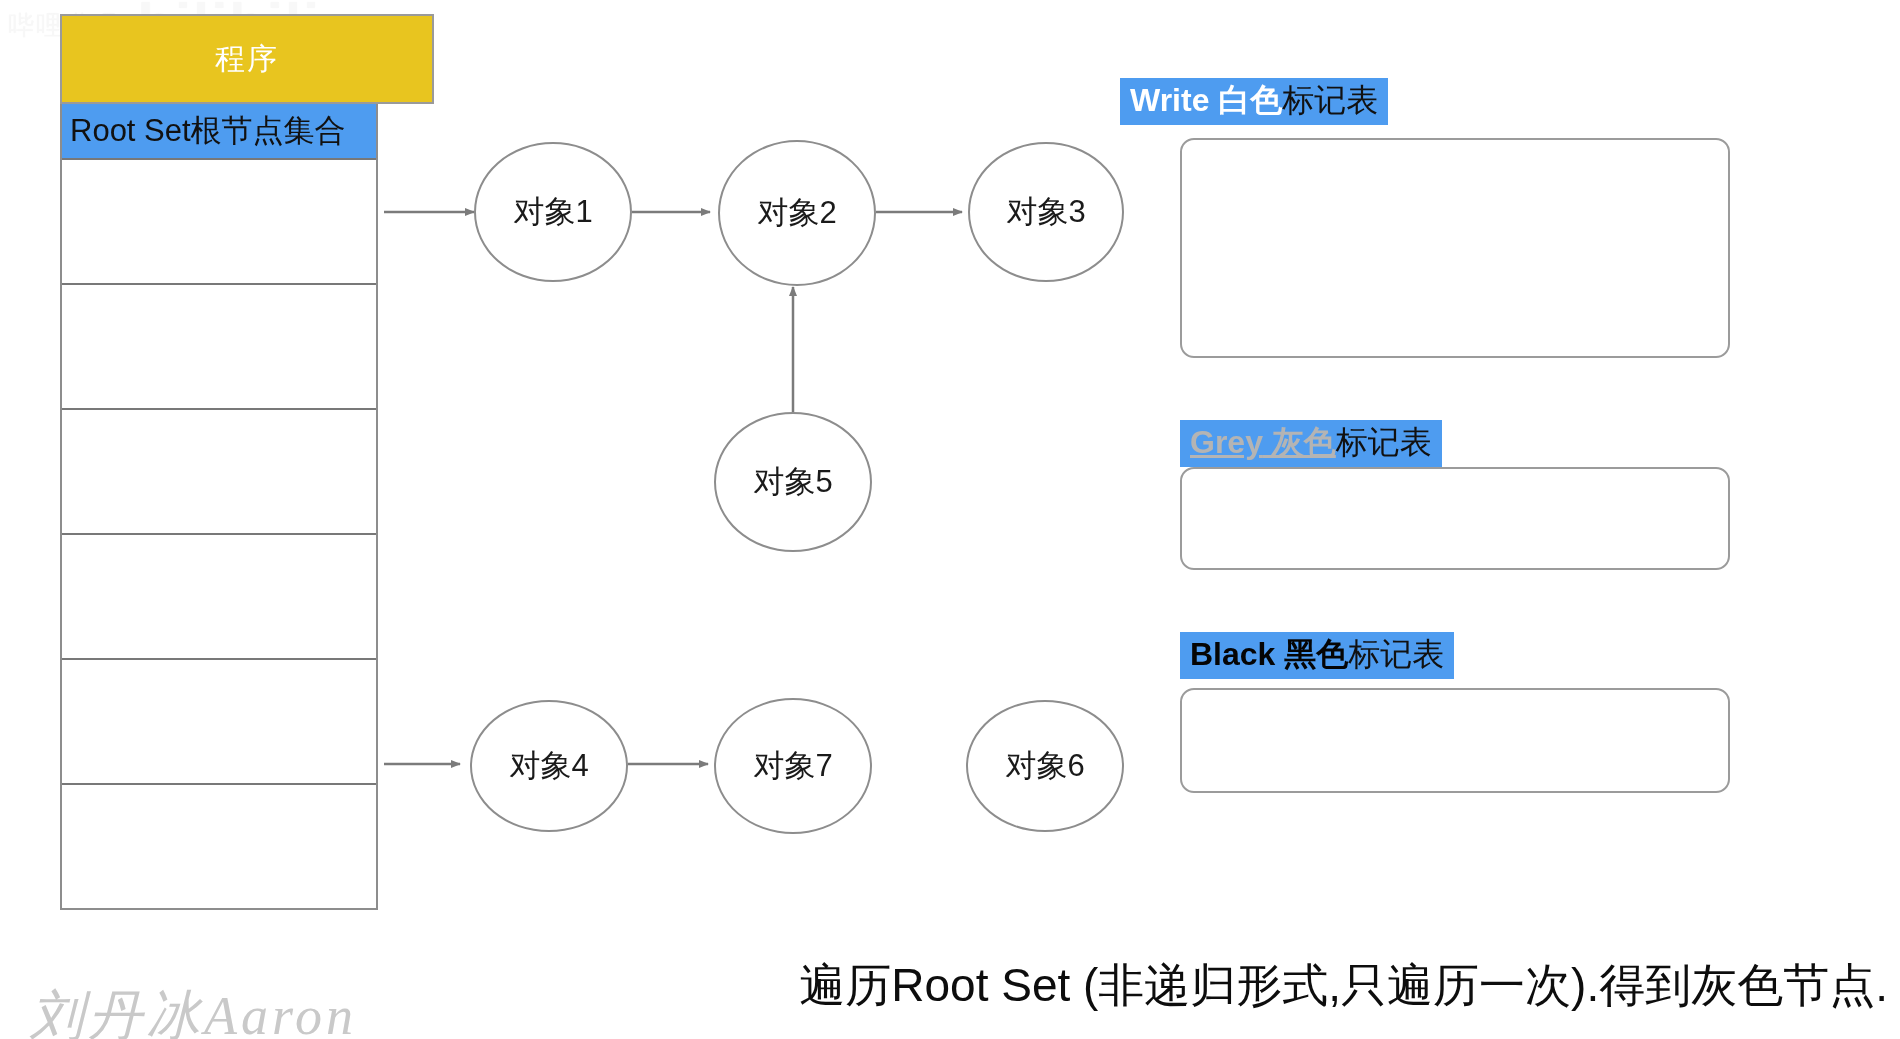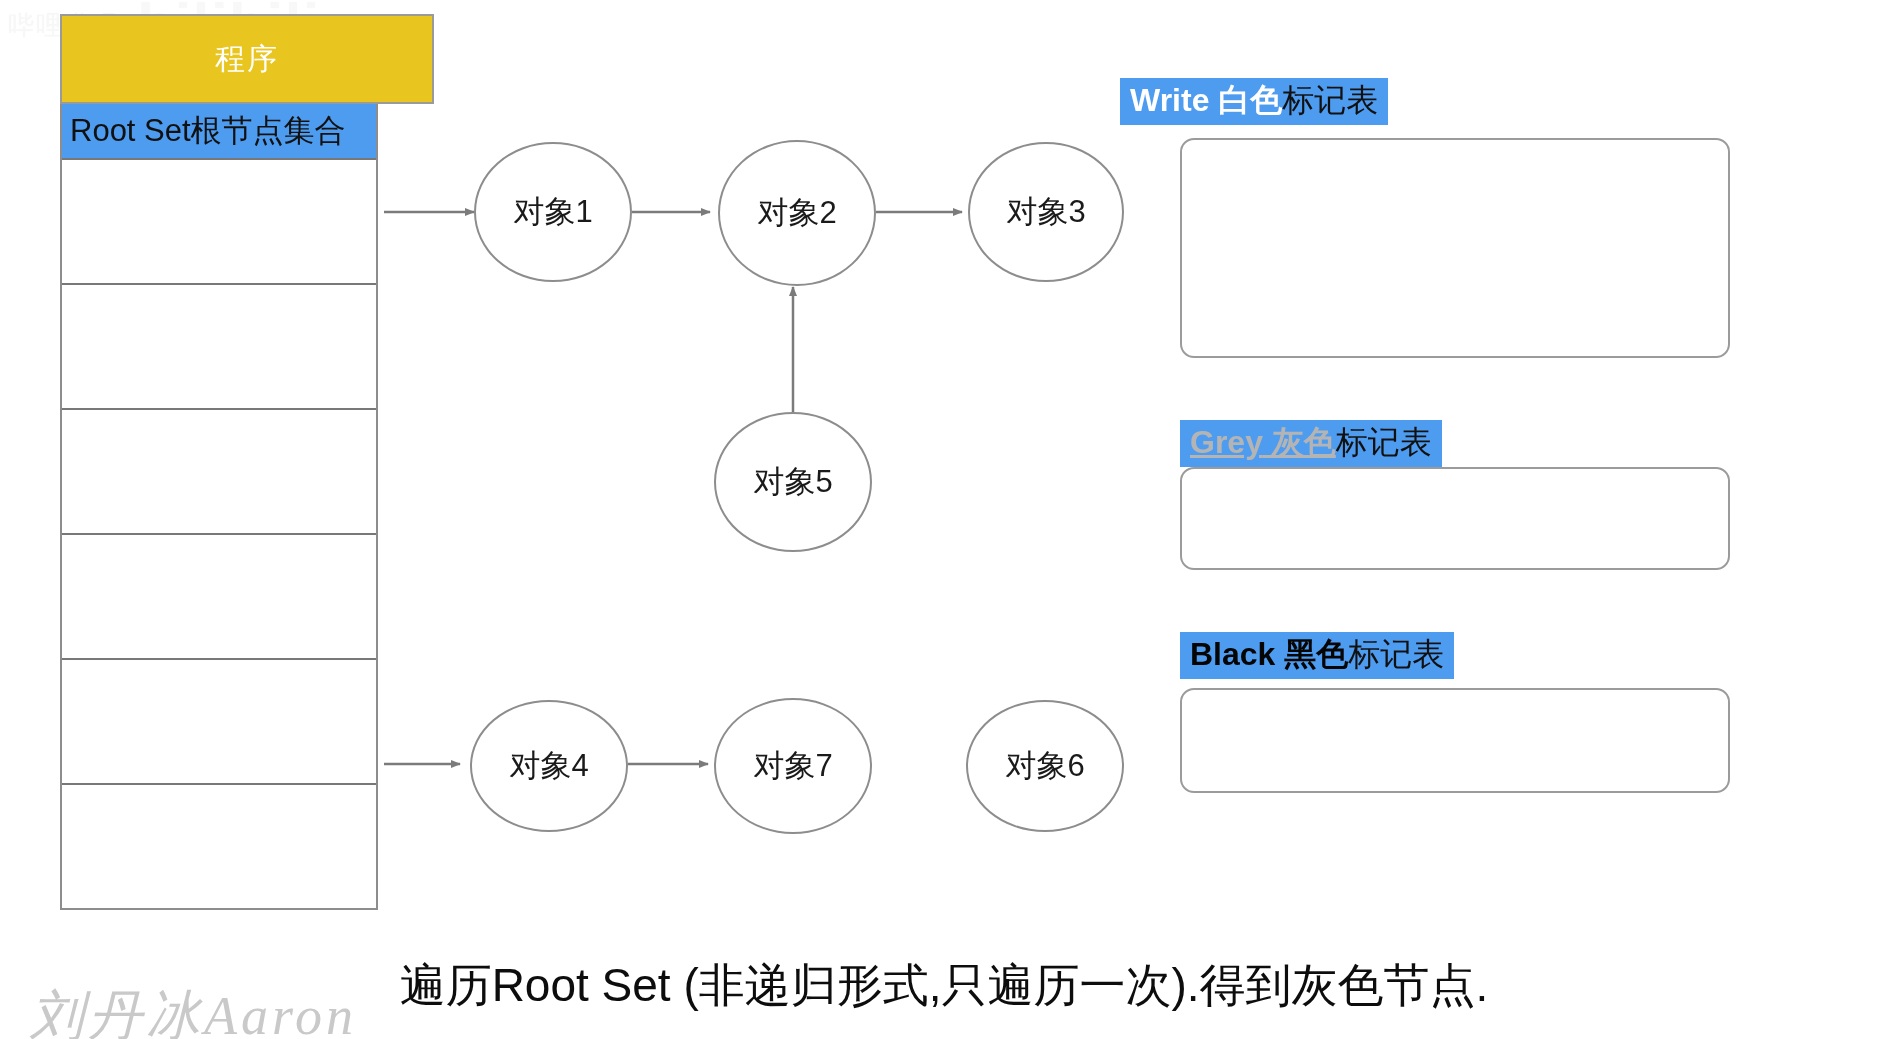--- a/index.html
+++ b/index.html
@@ -174,21 +174,21 @@
     box-sizing: border-box;
     margin-right: 16px;
   }
 
   
   .caption {
     position: absolute;
     left: 0;
     top: 955px;
     width: 1888px;
-    text-align: center;
+    text-align: right;
     font-size: 46px;
     color: #0d0d0d;
     white-space: nowrap;
     letter-spacing: 0px;
   }
 </style>
 </head>
 <body>
 
 <div class="wm-top">

